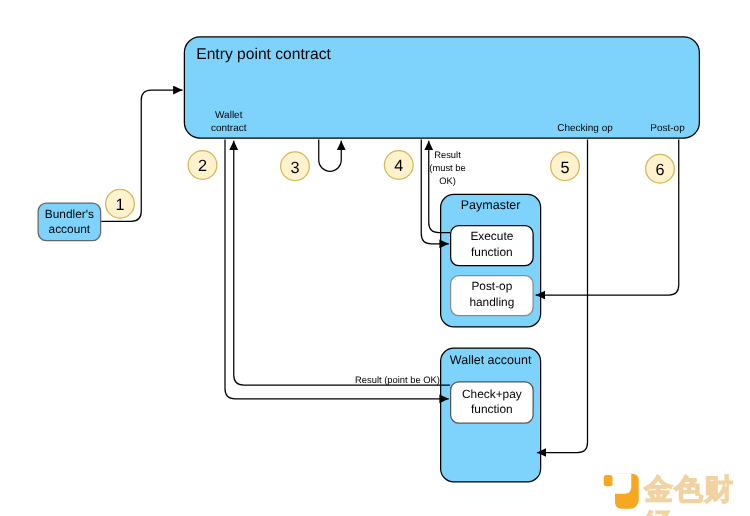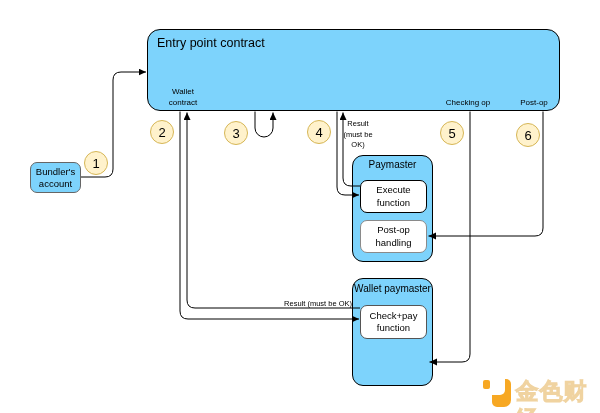--- a/index.html
+++ b/index.html
@@ -76,32 +76,32 @@
   <div class="inner-box" style="left:360px;top:180px;width:67px;height:33px">
     <div>Execute</div>
     <div>function</div>
   </div>
   <div class="inner-box" style="left:360px;top:220px;width:67px;height:33px;border-color:#8a8a8a">
     <div>Post-op</div>
     <div>handling</div>
   </div>
 
   <div class="box round-md" style="left:352px;top:278px;width:81px;height:108px"></div>
-  <div class="node-title" id="wallet-title">Wallet paymaster</div>
+  <div class="node-title" id="wallet-title">Wallet account</div>
   <div class="inner-box" style="left:360px;top:305px;width:67px;height:34px;border-color:#555">
     <div>Check+pay</div>
     <div>function</div>
   </div>
 
   <div class="anno" id="anno-paymaster">
     <div>Result</div>
     <div>(must be</div>
     <div>OK)</div>
   </div>
-  <div class="anno" id="anno-wallet">Result (must be OK)</div>
+  <div class="anno" id="anno-wallet">Result (point be OK)</div>
 
   <svg id="connectors" width="600" height="413" viewBox="0 0 600 413">
     <defs>
       <marker id="ah" markerWidth="9" markerHeight="8" refX="7.5" refY="3.5" orient="auto" markerUnits="userSpaceOnUse">
         <path d="M0,0 L7.5,3.5 L0,7 Z" fill="#000"></path>
       </marker>
     </defs>
     <g fill="none" stroke="#000" stroke-width="1">
       <path d="M 81 177 H 105 Q 113 177 113 169 V 80 Q 113 72 121 72 H 146" marker-end="url(#ah)"></path>
       <path d="M 180 111.5 V 311 Q 180 319 188 319 H 359" marker-end="url(#ah)"></path>

